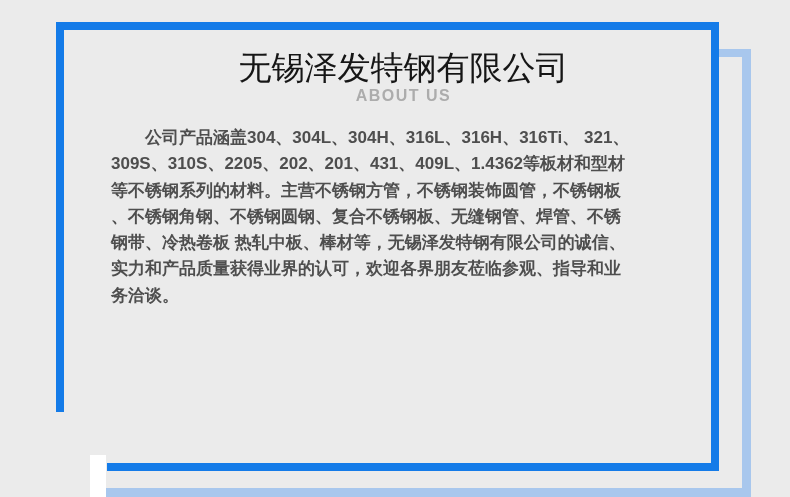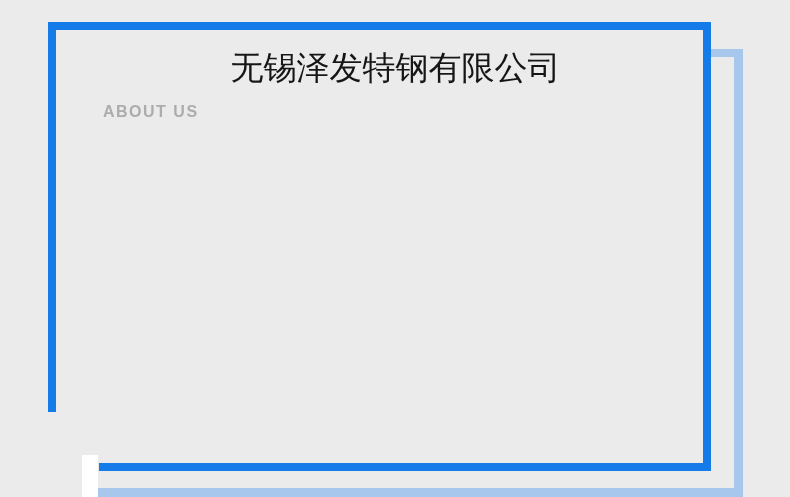--- a/index.html
+++ b/index.html
@@ -9,21 +9,21 @@
     --title:#161616;
     --subtitle:#ACACAC;
     --body:#4E4E4E;
   }
   html,body{margin:0;padding:0;}
   body{
     width:790px;height:497px;overflow:hidden;position:relative;
     background:var(--bg);
     font-family:"Liberation Sans", sans-serif;
   }
-  .stage{position:absolute;inset:0;}
+  .stage{position:absolute;inset:0;margin-left:8px;}
   .bar{position:absolute;}
   .bar.blue{background:var(--accent);}
   .bar.light{background:var(--accent-light);}
   .bar.white{background:#FFFFFF;}
 
   
   .frame-top   {left:48px;  top:22px;  width:663px; height:8px;}
   .frame-left  {left:48px;  top:22px;  width:8px;   height:390px;}
   .frame-right {left:703px; top:22px;  width:8px;   height:449px;}
   .frame-bottom{left:99px;  top:463px; width:612px; height:8px;}
@@ -36,22 +36,22 @@
   
   .white-notch{left:82px; top:455px; width:16px; height:42px;}
 
   .content{position:absolute; left:103px; top:0; width:585px;}
   .company-title{
     position:absolute; left:0; top:50px; width:585px; margin:0;
     text-align:center; font-size:33px; line-height:36px;
     font-weight:400; color:var(--title); white-space:pre;
   }
   .about-label{
-    position:absolute; left:0; top:104px; width:585px;
-    font-size:16px; line-height:16px;
+    position:absolute; left:0; top:88px; width:585px;
+    text-align:center; font-size:16px; line-height:16px;
     font-weight:700; letter-spacing:1.5px; color:var(--subtitle); white-space:pre;
   }
   .body-text{
     position:absolute; left:0; top:125px; width:585px;
     font-size:17px; line-height:26.3px; font-weight:700;
     color:var(--body); text-align:left;
   }
   .body-text p{margin:0; white-space:pre;}
 </style>
 </head>
@@ -67,16 +67,23 @@
   <div class="bar light accent-connector"></div>
   <div class="bar light accent-right"></div>
   <div class="bar light accent-bottom"></div>
 
   <div class="bar white white-notch"></div>
 
   <div class="content">
     <h1 class="company-title">无锡泽发特钢有限公司</h1>
     <div class="about-label">ABOUT US</div>
     <div class="body-text">
+      <p>　　公司产品涵盖304、304L、304H、316L、316H、316Ti、 321、
+309S、310S、2205、202、201、431、409L、1.4362等板材和型材
+等不锈钢系列的材料。主营不锈钢方管，不锈钢装饰圆管，不锈钢板
+、不锈钢角钢、不锈钢圆钢、复合不锈钢板、无缝钢管、焊管、不锈
+钢带、冷热卷板 热轧中板、棒材等，无锡泽发特钢有限公司的诚信、
+实力和产品质量获得业界的认可，欢迎各界朋友莅临参观、指导和业
+务洽谈。</p>
     </div>
   </div>
 
 </div>
 
 </body></html>

